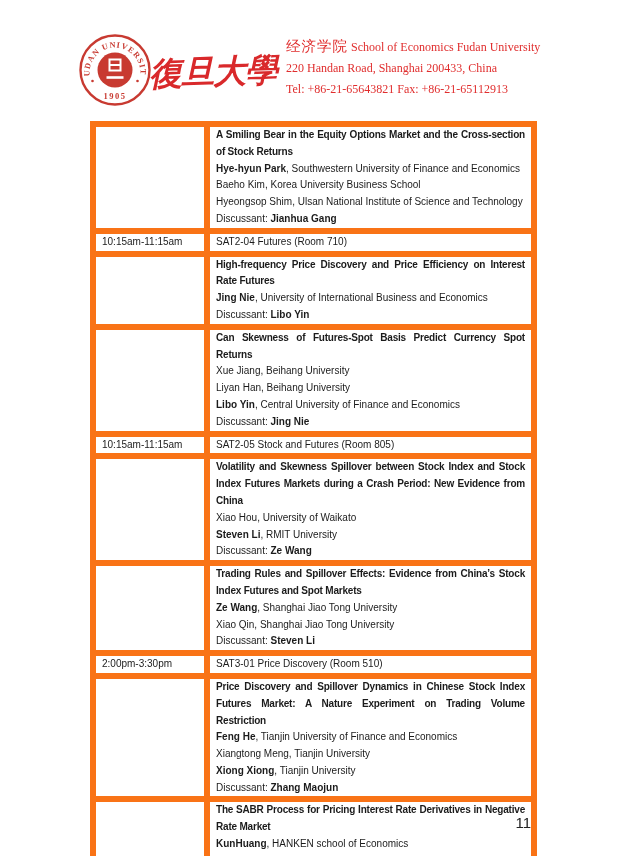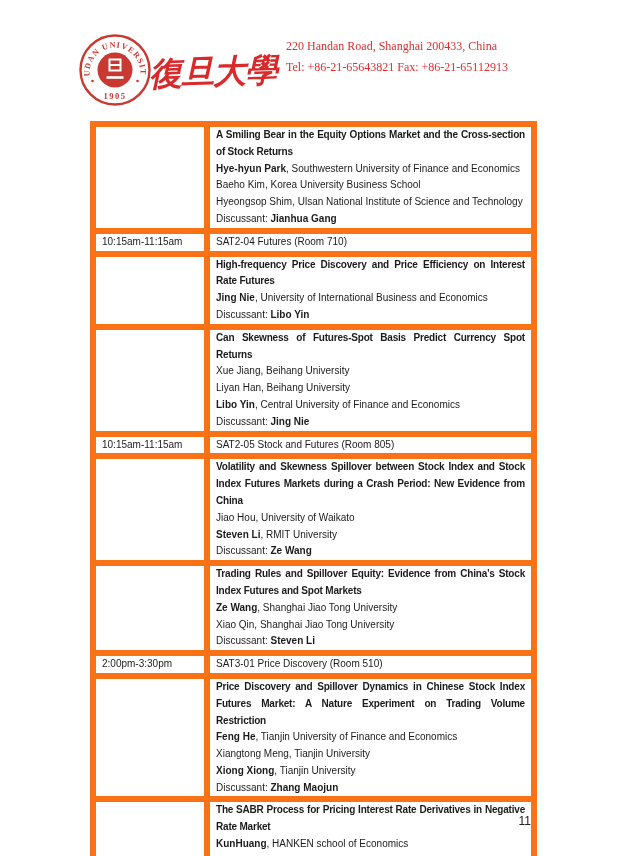--- a/index.html
+++ b/index.html
@@ -42,21 +42,21 @@
   .ln{min-height:16.8px;}
   .ln.title{
     font-weight:bold;
     text-align:justify;text-align-last:left;
     letter-spacing:-0.2px;
   }
   .b{font-weight:bold;}
   
   .pagenum{
     position:absolute;right:94px;top:814px;
-    font-size:12px;color:#222;text-align:right;
+    font-size:15px;color:#222;text-align:right;
   }
 </style>
 </head>
 <body>
 
 <div class="page">
 
   <svg class="logo" viewBox="0 0 74 74">
     <circle cx="37" cy="37" r="34.5" fill="none" stroke="#c83a31" stroke-width="2.4"></circle>
     <circle cx="37" cy="37" r="17.5" fill="#c83a31"></circle>
@@ -71,20 +71,21 @@
     <rect x="31.5" y="26.5" width="11" height="11" fill="none" stroke="#ffffff" stroke-width="2"></rect>
     <line x1="31.5" y1="32" x2="42.5" y2="32" stroke="#ffffff" stroke-width="2"></line>
     <line x1="28.5" y1="44.5" x2="45.5" y2="44.5" stroke="#ffffff" stroke-width="2.6"></line>
     <circle cx="14.5" cy="48" r="1.3" fill="#c83a31"></circle>
     <circle cx="59.5" cy="48" r="1.3" fill="#c83a31"></circle>
   </svg>
 
   <div class="calligraphy">復旦大學</div>
 
   <div class="addr">
+    <div><span class="cn">经济学院</span> <span>School of Economics Fudan University</span></div>
     <div>220 Handan Road, Shanghai 200433, China</div>
     <div>Tel: +86-21-65643821 Fax: +86-21-65112913</div>
   </div>
 
   <div class="tablewrap">
     <table class="sched">
       <tbody>
           <tr>
             <td class="time-cell"></td>
             <td class="content-cell">
@@ -122,29 +123,29 @@
           <tr>
             <td class="time-cell">10:15am-11:15am</td>
             <td class="content-cell">
               <div class="ln"><span>SAT2-05 Stock and Futures (Room 805)</span></div>
             </td>
           </tr>
           <tr>
             <td class="time-cell"></td>
             <td class="content-cell">
               <div class="ln title"><span class="b">Volatility and Skewness Spillover between Stock Index and Stock Index Futures Markets during a Crash Period: New Evidence from China</span></div>
-              <div class="ln"><span>Jiao Hou, University of Waikato</span></div>
+              <div class="ln"><span>Xiao Hou, University of Waikato</span></div>
               <div class="ln"><span class="b">Steven Li</span><span>, RMIT University</span></div>
               <div class="ln"><span>Discussant: </span><span class="b">Ze Wang</span></div>
             </td>
           </tr>
           <tr>
             <td class="time-cell"></td>
             <td class="content-cell">
-              <div class="ln title"><span class="b">Trading Rules and Spillover Equity: Evidence from China’s Stock Index Futures and Spot Markets</span></div>
+              <div class="ln title"><span class="b">Trading Rules and Spillover Effects: Evidence from China’s Stock Index Futures and Spot Markets</span></div>
               <div class="ln"><span class="b">Ze Wang</span><span>, Shanghai Jiao Tong University</span></div>
               <div class="ln"><span>Xiao Qin, Shanghai Jiao Tong University</span></div>
               <div class="ln"><span>Discussant: </span><span class="b">Steven Li</span></div>
             </td>
           </tr>
           <tr>
             <td class="time-cell">2:00pm-3:30pm</td>
             <td class="content-cell">
               <div class="ln"><span>SAT3-01 Price Discovery (Room 510)</span></div>
             </td>

